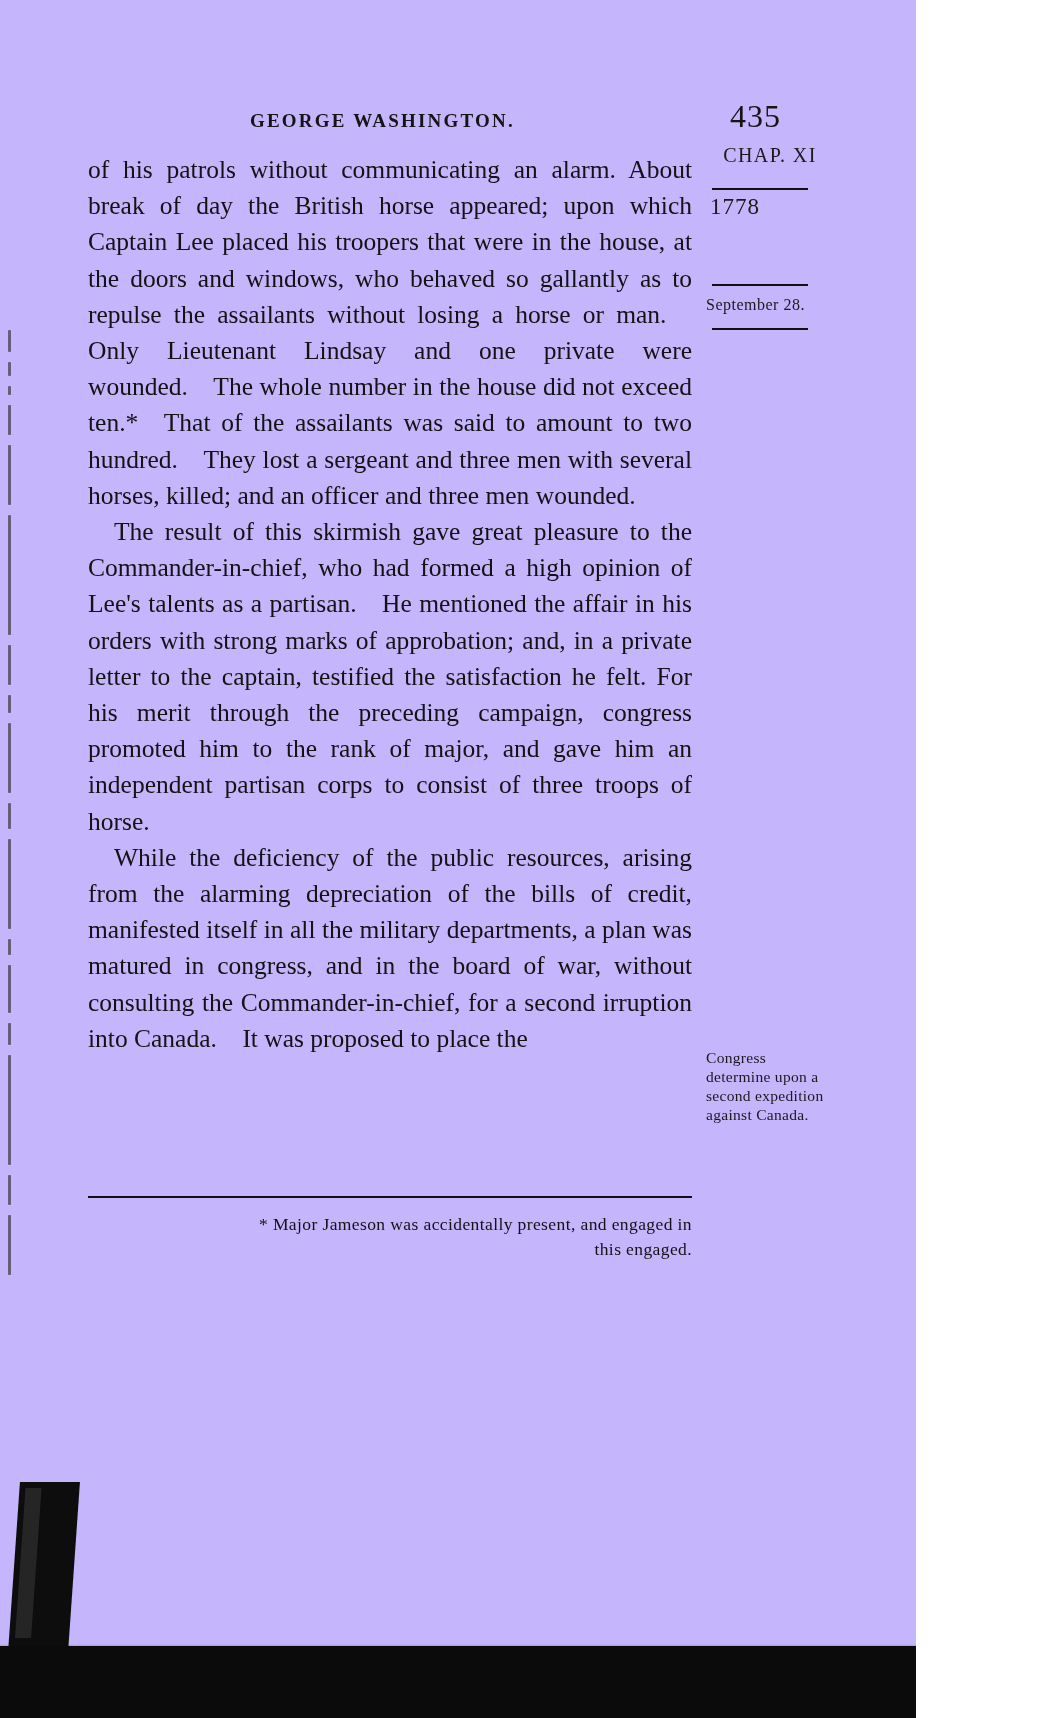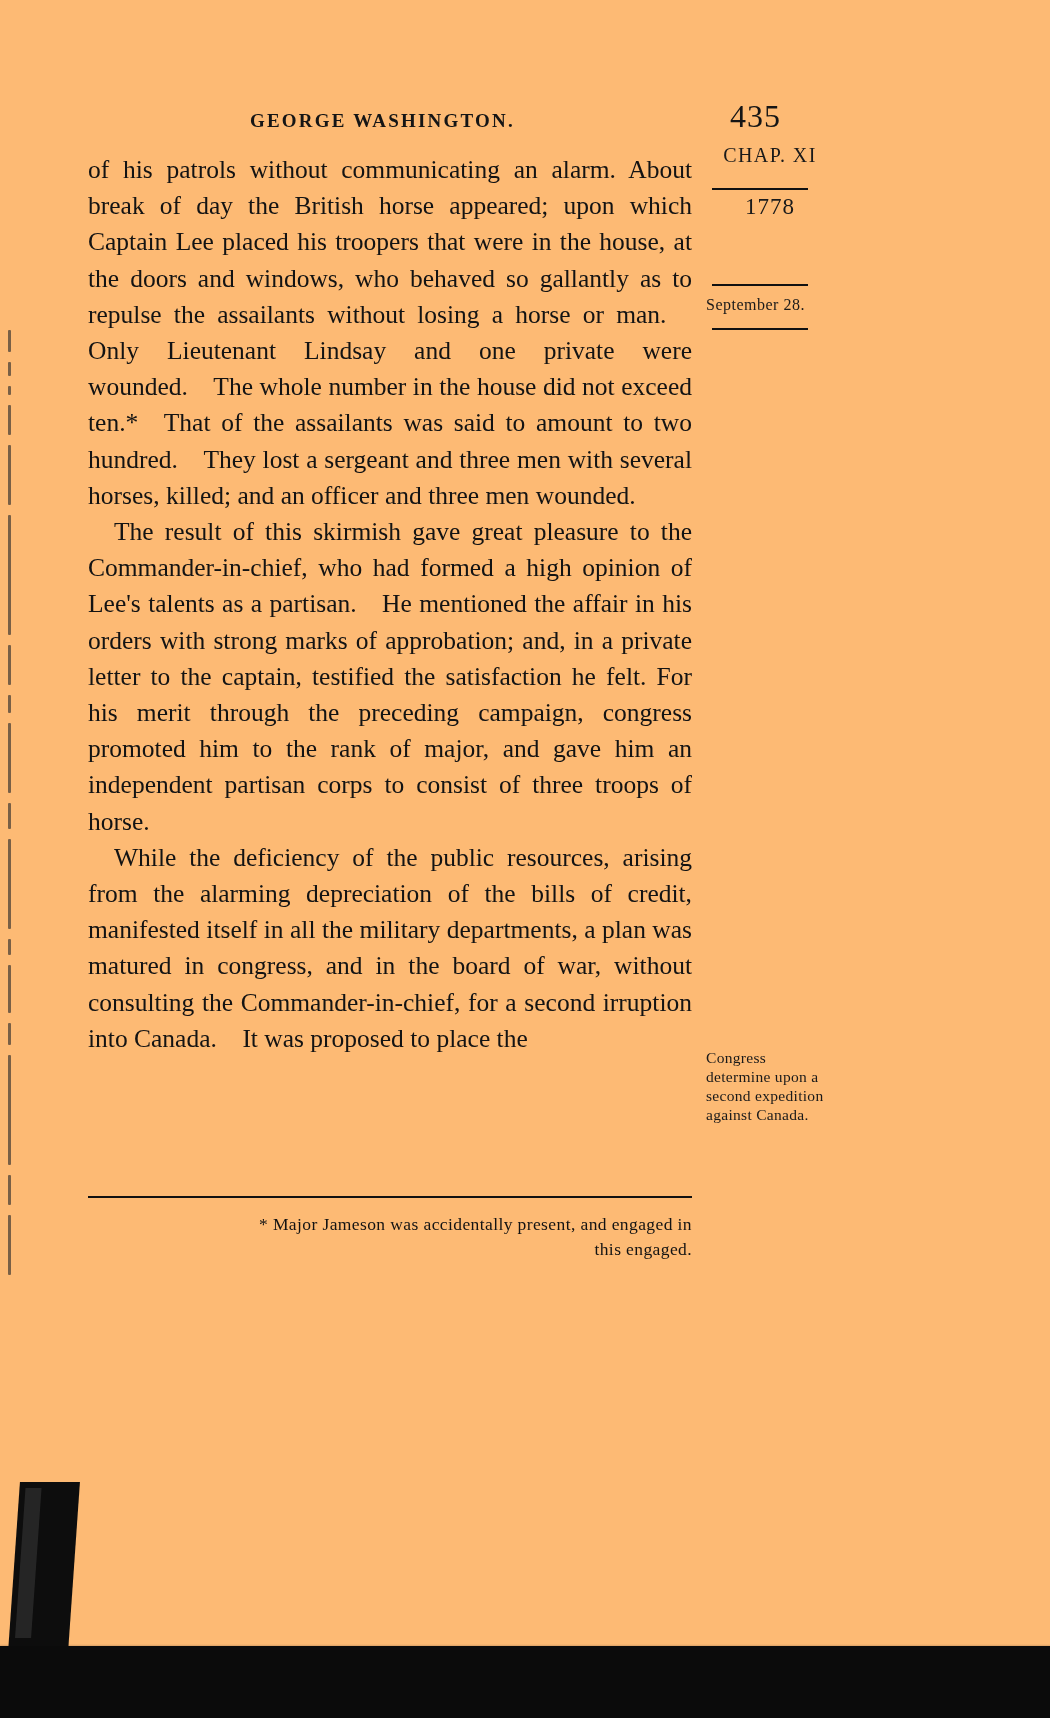--- a/index.html
+++ b/index.html
@@ -2,23 +2,23 @@
 <html><head>
 <meta charset="utf-8">
 <style>
   html, body {
     margin: 0;
     padding: 0;
     background: #ffffff;
   }
   .page {
     position: relative;
-    width: 1050px;
+    width: 916px;
     height: 1718px;
-    background: #fdba74;
+    background: #c4b5fd;
     overflow: hidden;
     font-family: "Liberation Serif", serif;
     color: #151515;
   }
 
   
   .running-head {
     position: absolute;
     left: 250px;
     top: 110px;
@@ -83,21 +83,21 @@
   }
   .rule {
     position: absolute;
     background: #111;
   }
   .rule-1 { left: 712px; top: 188px; width: 96px; height: 2px; }
   .year {
     left: 710px;
     top: 194px;
     width: 120px;
-    text-align: center;
+    text-align: left;
     font-size: 23px;
     letter-spacing: 1px;
   }
   .rule-2 { left: 712px; top: 284px; width: 96px; height: 2px; }
   .date-note {
     left: 706px;
     top: 296px;
     width: 130px;
     text-align: left;
     font-size: 16px;

